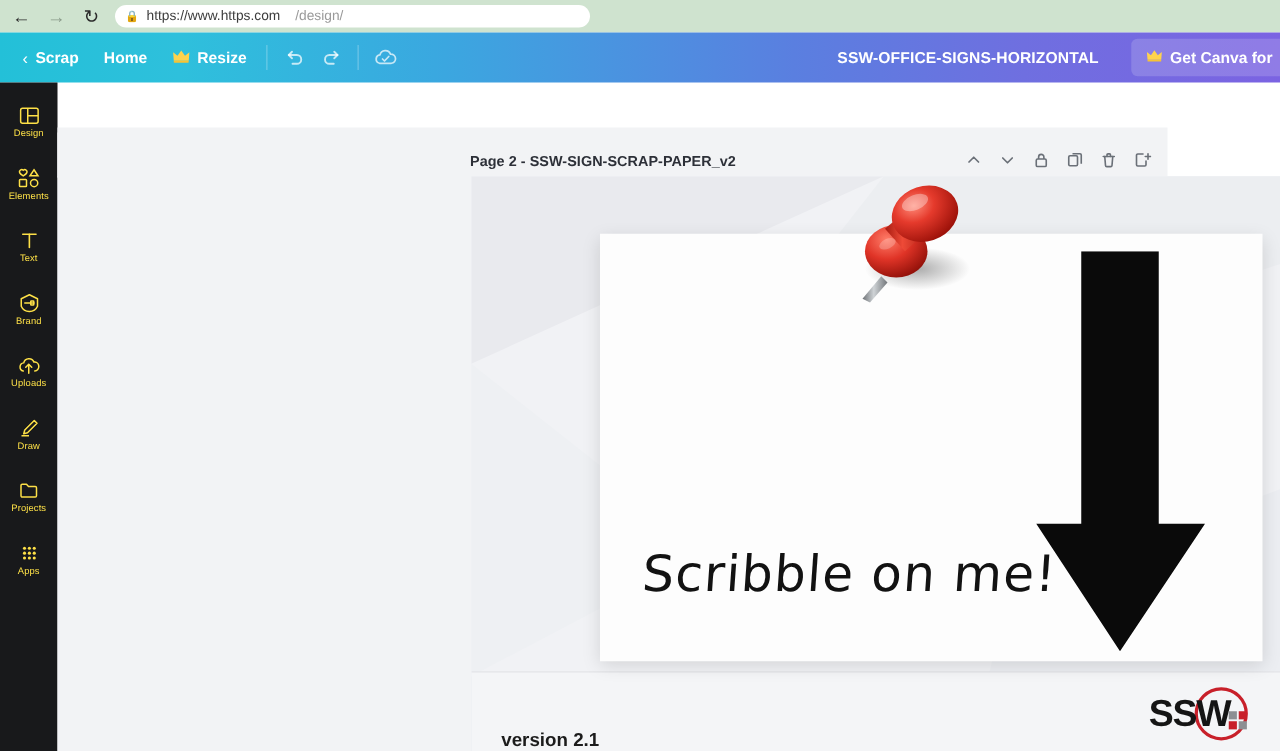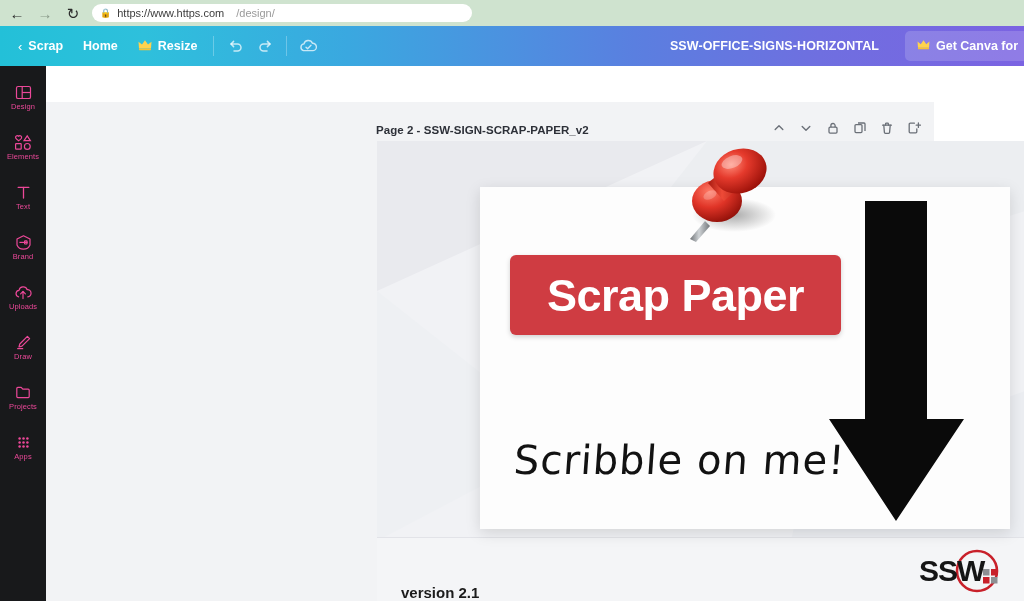--- a/index.html
+++ b/index.html
@@ -91,21 +91,21 @@
     position: absolute; left: 0; top: 66px;
     width: 46px; height: 535px;
     background: #18191b;
     padding-top: 6px;
   }
   .side-item {
     width: 46px; height: 50px;
     display: flex; flex-direction: column;
     align-items: center; justify-content: center;
     gap: 1px;
-    color: #ec4899;
+    color: #fde047;
   }
   .side-ico { height: 18px; display: flex; align-items: center; }
   .side-label { font-size: 7.5px; letter-spacing: 0.1px; }
 
   
   .position-bar {
     position: absolute; left: 46px; top: 66px;
     width: 978px; height: 36px;
     background: #ffffff;
     border-bottom: 1px solid #e8e9ec;
@@ -451,23 +451,20 @@
     </div>
 
     <div class="paper-card"></div>
 
     <div class="arrow-wrap">
       <svg width="145" height="330" viewBox="0 0 145 330">
         <polygon points="38,0 100,0 100,218 137,218 69,320 2,218 38,218" fill="#0a0a0a"></polygon>
       </svg>
     </div>
 
-    <div class="red-banner">
-      <span class="red-banner-text">Scrap Paper</span>
-    </div>
 
     <div class="pushpin">
       <svg width="110" height="108" viewBox="0 0 110 108">
         <defs>
           <radialGradient id="pinHead" cx="38%" cy="30%" r="72%">
             <stop offset="0%" stop-color="#ff8a78"></stop>
             <stop offset="42%" stop-color="#e53a2c"></stop>
             <stop offset="100%" stop-color="#9c1109"></stop>
           </radialGradient>
           <radialGradient id="pinBody" cx="35%" cy="28%" r="78%">

